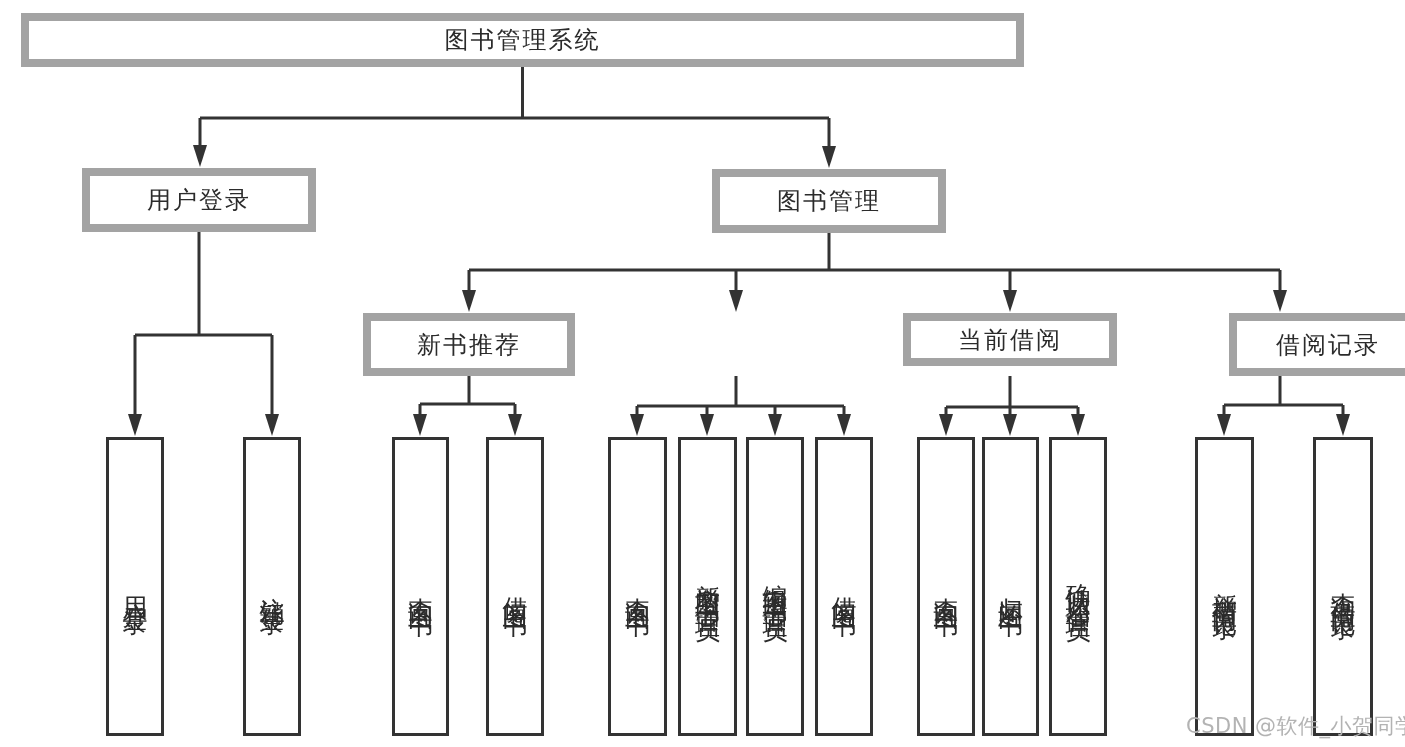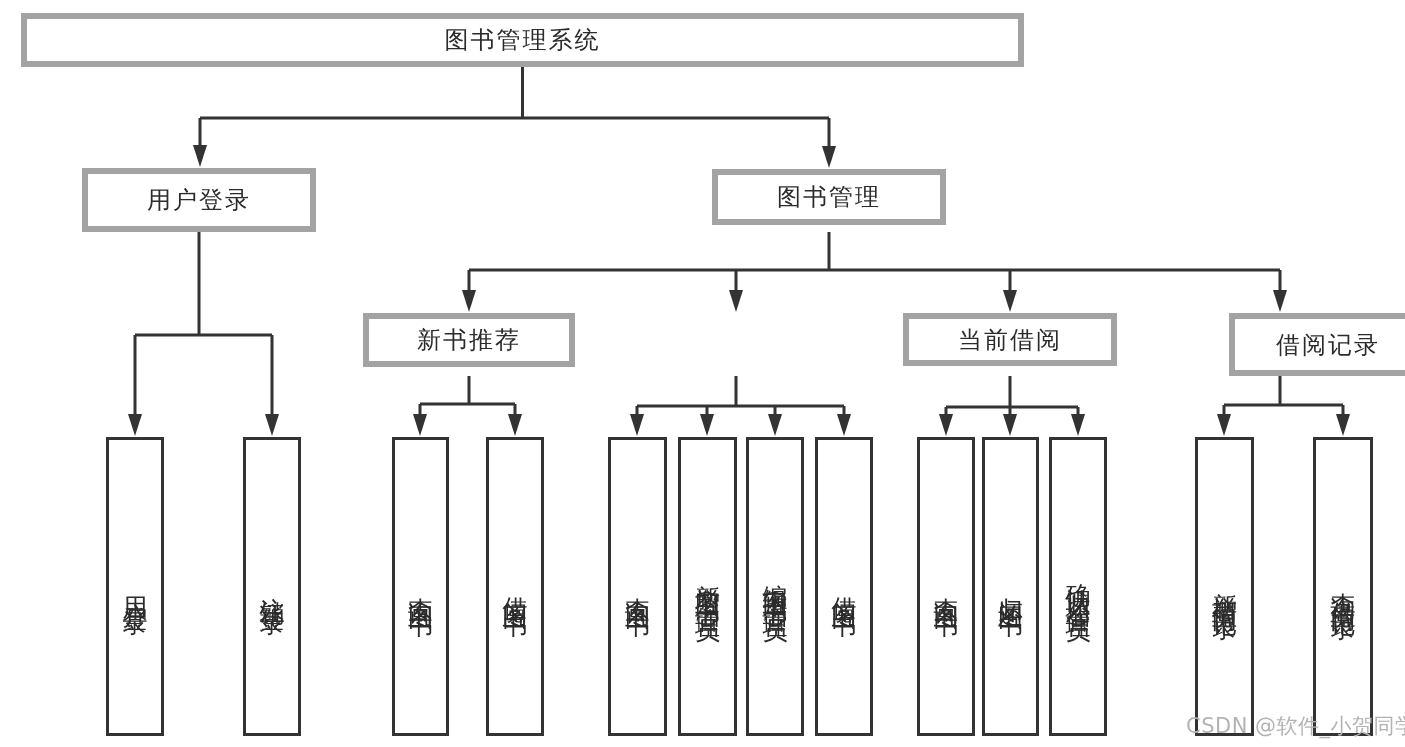--- a/index.html
+++ b/index.html
@@ -15,21 +15,21 @@
     overflow: hidden;
   }
   #connectors {
     position: absolute;
     left: 0; top: 0;
     z-index: 1;
   }
   .hbox {
     position: absolute;
     box-sizing: border-box;
-    border: 6px solid #a3a3a3;
+    border: 8px solid #a3a3a3;
     background: #ffffff;
     display: flex;
     align-items: center;
     justify-content: center;
     font-size: 24px;
     letter-spacing: 2px;
     color: #2b2b2b;
     z-index: 2;
     white-space: nowrap;
   }
@@ -108,25 +108,25 @@
     </g>
   </svg>
 
   <div class="hbox" style="left:21px; top:13px; width:1003px; height:54px;">
     <span>图书管理系统</span>
   </div>
 
   <div class="hbox" style="left:82px; top:168px; width:234px; height:64px;">
     <span>用户登录</span>
   </div>
-  <div class="hbox" style="left:712px; top:169px; width:234px; height:56px;">
+  <div class="hbox" style="left:712px; top:169px; width:234px; height:64px;">
     <span>图书管理</span>
   </div>
 
-  <div class="hbox" style="left:363px; top:313px; width:212px; height:54px;">
+  <div class="hbox" style="left:363px; top:313px; width:212px; height:63px;">
     <span>新书推荐</span>
   </div>
   <div class="hbox" style="left:903px; top:313px; width:214px; height:53px;">
     <span>当前借阅</span>
   </div>
   <div class="hbox" style="left:1229px; top:313px; width:198px; height:63px;">
     <span>借阅记录</span>
   </div>
 
   <div class="vbox" style="left:106px; top:437px; width:58px; height:299px;">

